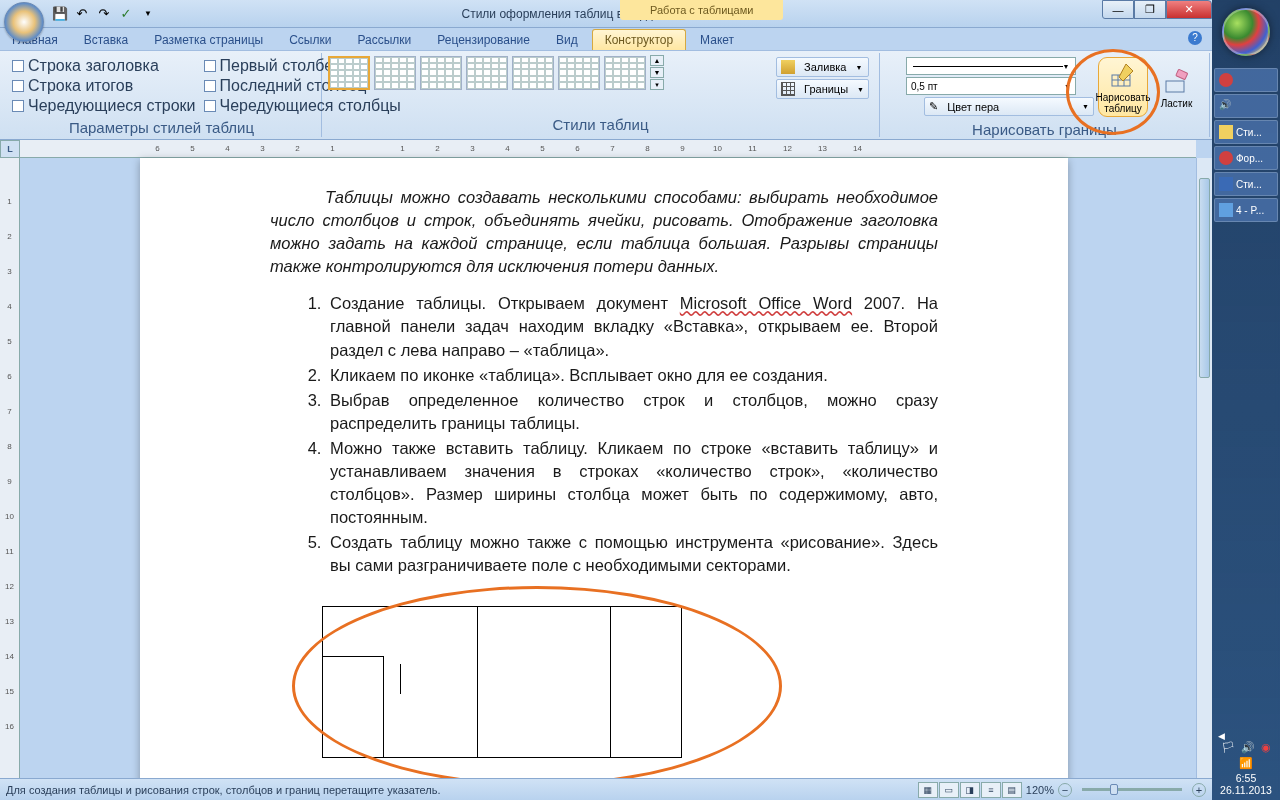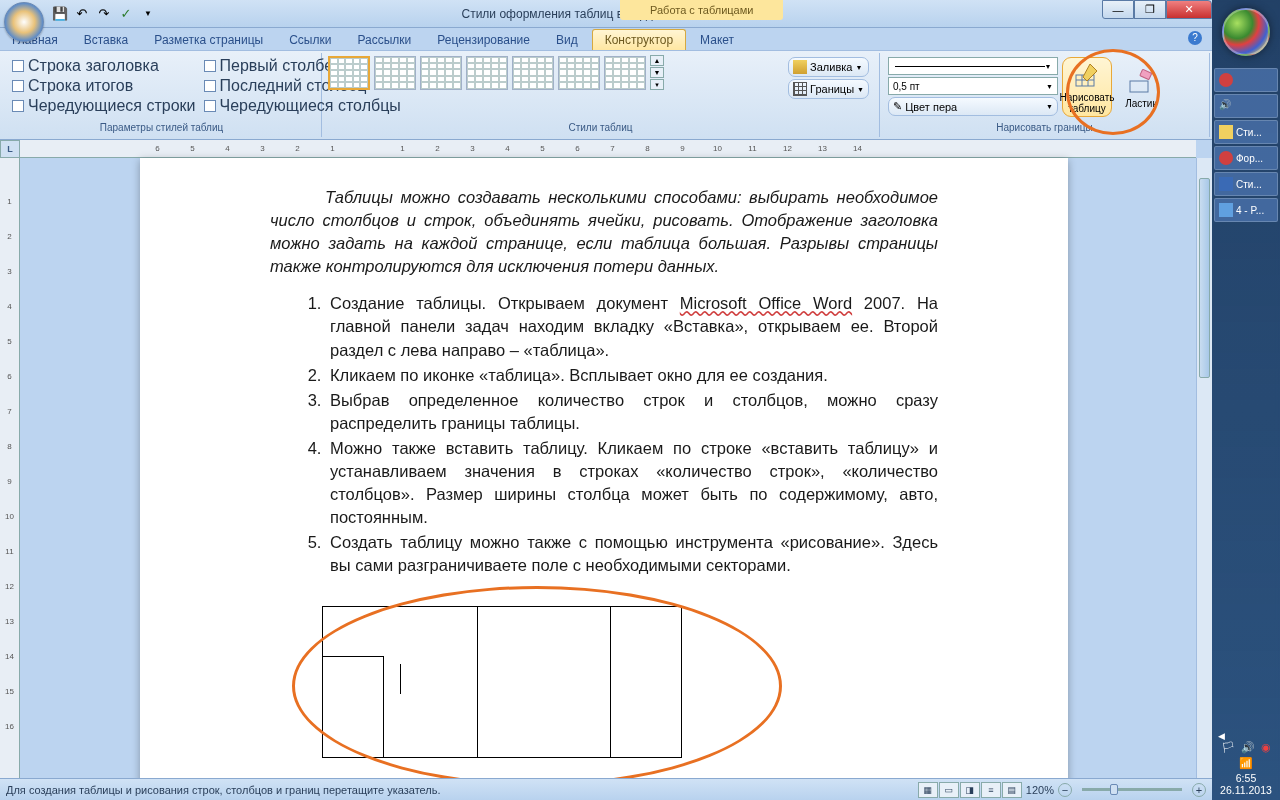--- a/index.html
+++ b/index.html
@@ -22,37 +22,37 @@
 
 
 .tabs { height: 22px; display: flex; align-items: flex-end; gap: 2px; position: relative; }
 .tab { padding: 3px 12px; font-size: 12px; color: #2a4f8a; cursor: pointer; }
 .tab.active { background: linear-gradient(#fff5d4,#ffe7a2); border: 1px solid #d6a940; border-bottom: none; border-radius: 3px 3px 0 0; color: #6e5a20; }
 .help-icon { position: absolute; right: 10px; top: 3px; width: 14px; height: 14px; border-radius: 50%; background: #3a7acf; color: #fff; font-size: 10px; text-align: center; line-height: 14px; }
 
 
 .ribbon { height: 90px; background: linear-gradient(#e8f0f9, #cfe0f2); border-top: 1px solid #a2bde0; border-bottom: 1px solid #8aa9d0; display: flex; padding: 2px; }
 .ribbon-group { border-right: 1px solid #a2bde0; padding: 2px 6px; display: flex; flex-direction: column; position: relative; }
-.group-label { text-align: center; font-size: 10px; color: #3a5a85; margin-top: auto; padding: 2px 0; }
+.group-label { text-align: center; font-size: 15px; color: #3a5a85; margin-top: auto; padding: 2px 0; }
 
 
 .style-opts { display: grid; grid-template-columns: auto auto; gap: 2px 8px; padding: 2px 4px; font-size: 16px; color: #2a3f5a; }
 .style-opts label { display: flex; align-items: center; gap: 4px; white-space: nowrap; }
 .chk { width: 12px; height: 12px; border: 1px solid #6a8ab5; background: #fff; }
 
 
 .style-gallery { display: flex; gap: 4px; align-items: center; flex: 1; }
 .style-thumb { width: 42px; height: 34px; border: 1px solid #a0b0c8; background: #fff; display: grid; grid-template-columns: repeat(5,1fr); grid-template-rows: repeat(5,1fr); cursor: pointer; }
 .style-thumb div { border: 0.5px solid #bcc; }
 .style-thumb.first { border: 2px solid #e8a838; }
 .gallery-scroll { display: flex; flex-direction: column; gap:1px; }
 .gallery-scroll .sbtn { width: 14px; height: 11px; border: 1px solid #8aa; background:#e8f0f8; font-size:7px; text-align:center; cursor:pointer; line-height:9px;}
 
 .fill-border { display:flex; flex-direction:column; font-size:11px; gap:2px; padding:2px 4px;}
-.fb-btn { display:flex; align-items:center; gap:3px; border:1px solid #a2bde0; padding:2px 4px; background:linear-gradient(#f5faff,#dce8f5); cursor:pointer; border-radius:7px;}
+.fb-btn { display:flex; align-items:center; gap:9px; border:1px solid #a2bde0; padding:2px 4px; background:linear-gradient(#f5faff,#dce8f5); cursor:pointer; border-radius:2px;margin-left:36px;}
 .fb-icon { width:14px; height:14px; }
 
 
 .draw-group { display:flex; gap:4px; padding:2px;}
 .draw-left { display:flex; flex-direction:column; gap:2px; font-size:11px;align-items:center;}
 .draw-sel { width:170px; height:18px; background:#fff; border:1px solid #8aa; font-size:10px; padding:1px 4px; display:flex; align-items:center; justify-content:space-between;}
 .draw-sel.line { justify-content:center; }
 .draw-sel.line::before { content:''; width:150px; border-top:1px solid #000;}
 .big-tool { width:50px; display:flex; flex-direction:column; align-items:center; justify-content:center; font-size:10px; text-align:center; gap:2px; cursor:pointer; padding:2px; border-radius:9px;}
 .big-tool.highlight { background: linear-gradient(#fff5d4,#ffe7a2); border:1px solid #e8a838;}

